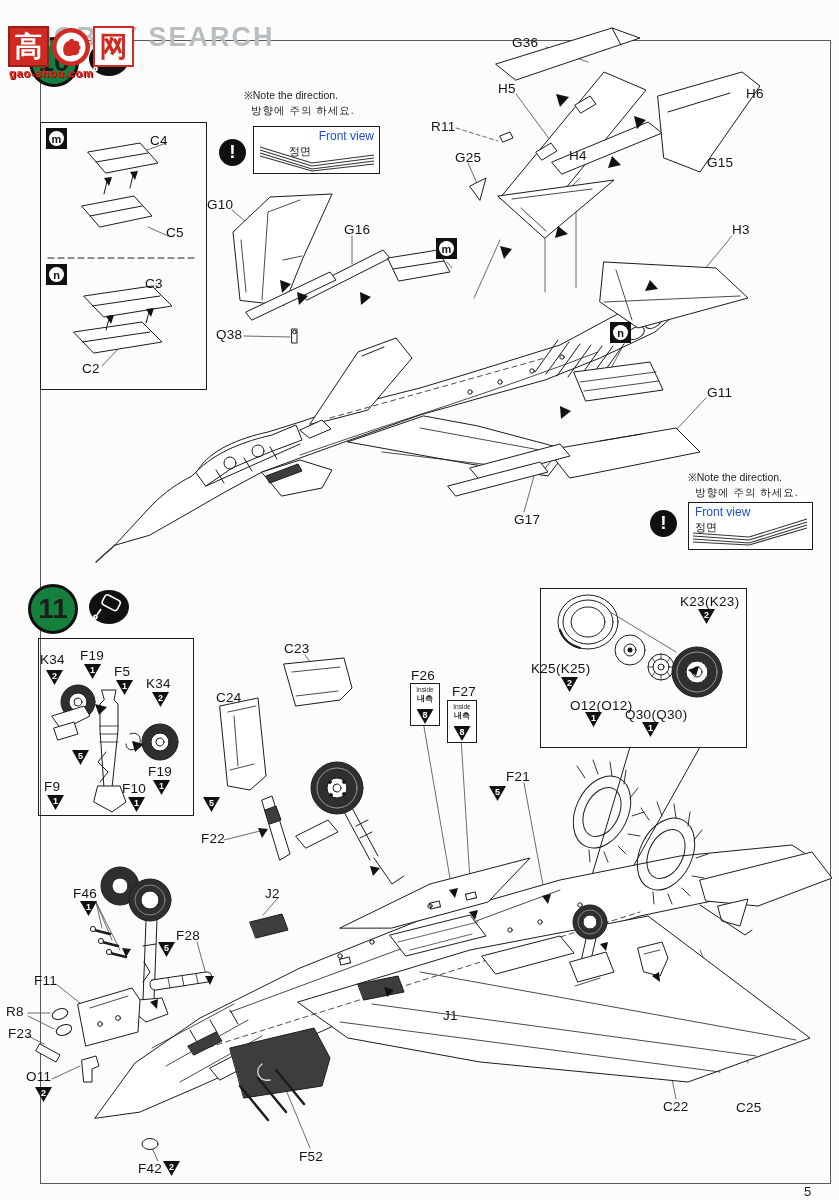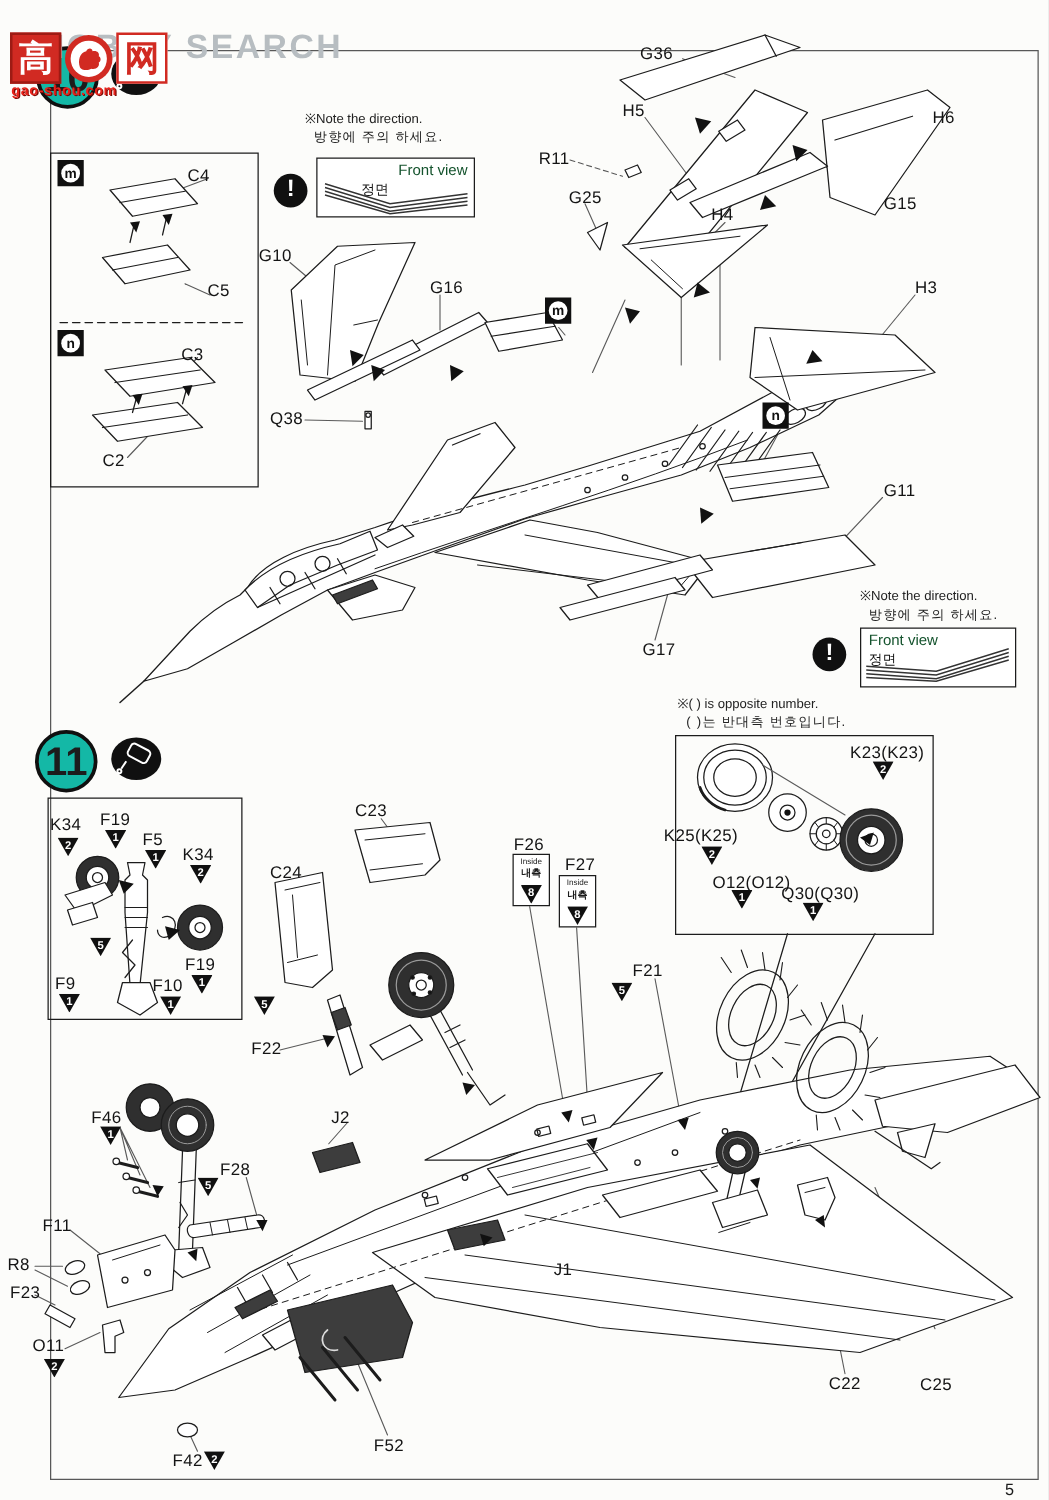--- a/index.html
+++ b/index.html
@@ -5,25 +5,25 @@
   html,body{margin:0;padding:0;background:#d9d9d9;}
   #page{position:relative;width:839px;height:1200px;background:#fcfcfa;overflow:hidden;
         font-family:"Liberation Sans",sans-serif;color:#1c1c1c;}
   .frame{position:absolute;left:40px;top:40px;width:789px;height:1142px;border:1.6px solid #585858;z-index:1;}
   .art{position:absolute;left:0;z-index:2;}
   .boxline{position:absolute;border:1.6px solid #1c1c1c;background:transparent;z-index:3;}
   .lbl{position:absolute;font-size:13.5px;letter-spacing:.3px;color:#141414;white-space:nowrap;z-index:6;}
   .note{position:absolute;font-size:10.5px;line-height:15px;color:#222;white-space:nowrap;z-index:6;}
   .note .ko{padding-left:7px;letter-spacing:1px;}
   .fv-box{position:absolute;border:1.7px solid #1c1c1c;background:#fff;z-index:5;}
-  .fv-en{position:absolute;font-size:12px;color:#14532d;}
+  .fv-en{position:absolute;font-size:12px;color:#1d4ed8;}
   .fv-ko{position:absolute;font-size:11px;color:#111;}
   .step-circle{position:absolute;width:44px;height:44px;border:3.6px solid #101010;border-radius:50%;
-        background:#14b8a6;display:flex;align-items:center;justify-content:center;
-        font-size:32px;font-weight:bold;z-index:6;}
+        background:#15803d;display:flex;align-items:center;justify-content:center;
+        font-size:28px;font-weight:bold;z-index:6;}
   .glue{position:absolute;z-index:6;}
   .tri{position:absolute;width:17px;height:15px;background:#101010;
         clip-path:polygon(0 0,100% 0,50% 100%);color:#fff;font-size:9px;font-weight:bold;
         text-align:center;line-height:12.5px;z-index:7;}
   .tri.inline{position:static;display:inline-block;}
   .mn{position:absolute;width:21px;height:21px;background:#101010;display:flex;align-items:center;
         justify-content:center;z-index:6;}
   .mn b{width:15px;height:15px;background:#fff;border-radius:50%;display:flex;align-items:center;
         justify-content:center;font-size:11px;font-weight:bold;color:#101010;}
   .excl{position:absolute;width:27px;height:27px;border-radius:50%;background:#101010;color:#fff;
@@ -424,32 +424,28 @@
         <path d="M4,30 L60,34 L118,16"></path>
           <path d="M4,33 L60,37 L118,19"></path>
         <path d="M4,36 L60,40 L118,22"></path>
           <path d="M4,39 L60,42 L118,25"></path>
       </g>
     </svg>
     <div class="fv-en" style="left:6px;top:2px">Front view</div>
     <div class="fv-ko" style="left:6px;top:17px">정면</div>
   </div>
 
-  <div class="note" style="left:542px;top:556px">
-    <div>※(  ) is opposite number.</div>
-    <div class="ko">(  )는 반대측 번호입니다.</div>
-  </div>
 
   <div class="lbl" style="left:512px;top:35px">G36</div>
   <div class="lbl" style="left:498px;top:81px">H5</div>
   <div class="lbl" style="left:746px;top:86px">H6</div>
   <div class="lbl" style="left:431px;top:119px">R11</div>
   <div class="lbl" style="left:455px;top:150px">G25</div>
   <div class="lbl" style="left:707px;top:155px">G15</div>
-  <div class="lbl" style="left:569px;top:164px">H4</div>
+  <div class="lbl" style="left:569px;top:148px">H4</div>
   <div class="lbl" style="left:732px;top:222px">H3</div>
   <div class="lbl" style="left:207px;top:197px">G10</div>
   <div class="lbl" style="left:344px;top:222px">G16</div>
   <div class="lbl" style="left:216px;top:327px">Q38</div>
   <div class="lbl" style="left:707px;top:385px">G11</div>
   <div class="lbl" style="left:514px;top:512px">G17</div>
   <div class="lbl" style="left:150px;top:133px">C4</div>
   <div class="lbl" style="left:166px;top:225px">C5</div>
   <div class="lbl" style="left:145px;top:276px">C3</div>
   <div class="lbl" style="left:82px;top:361px">C2</div>

